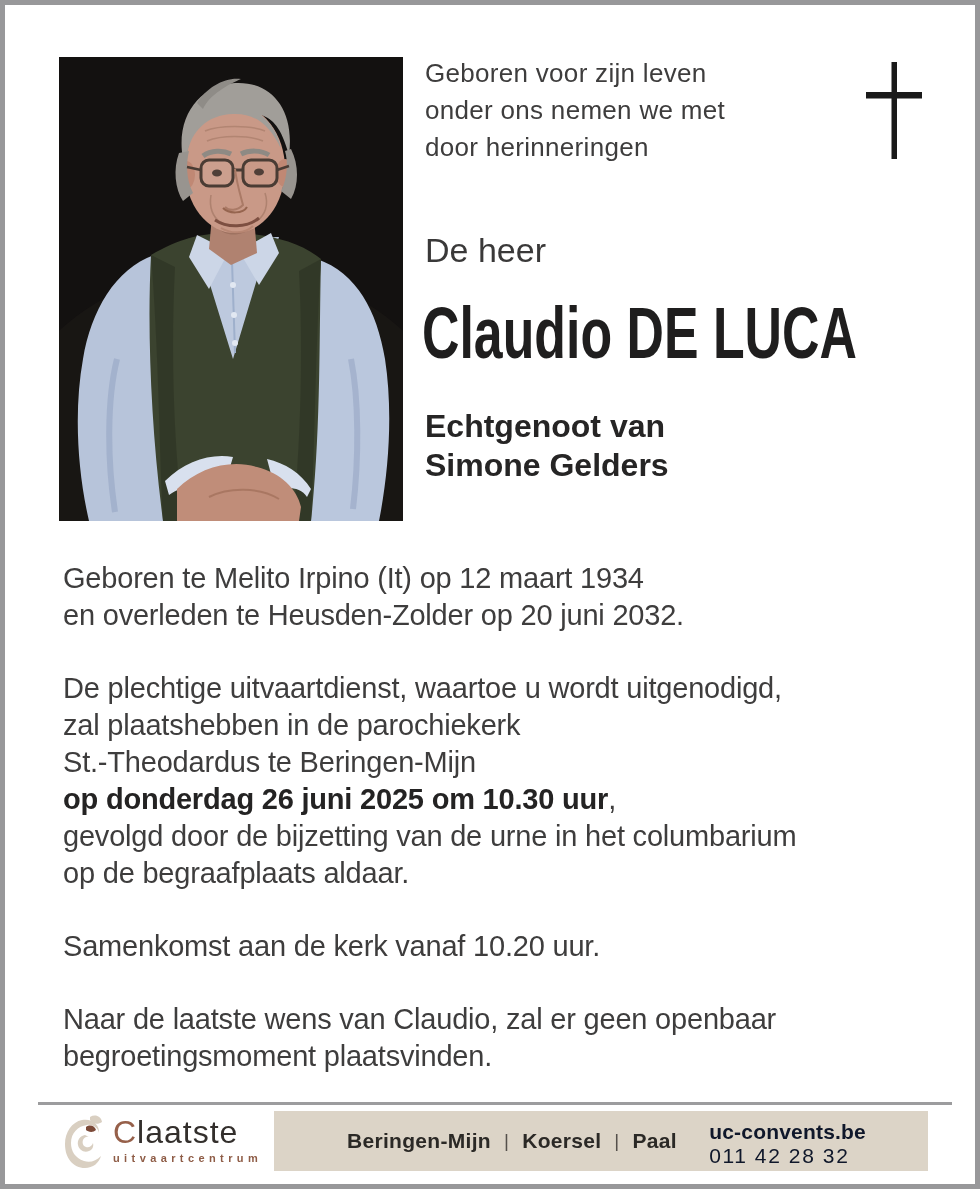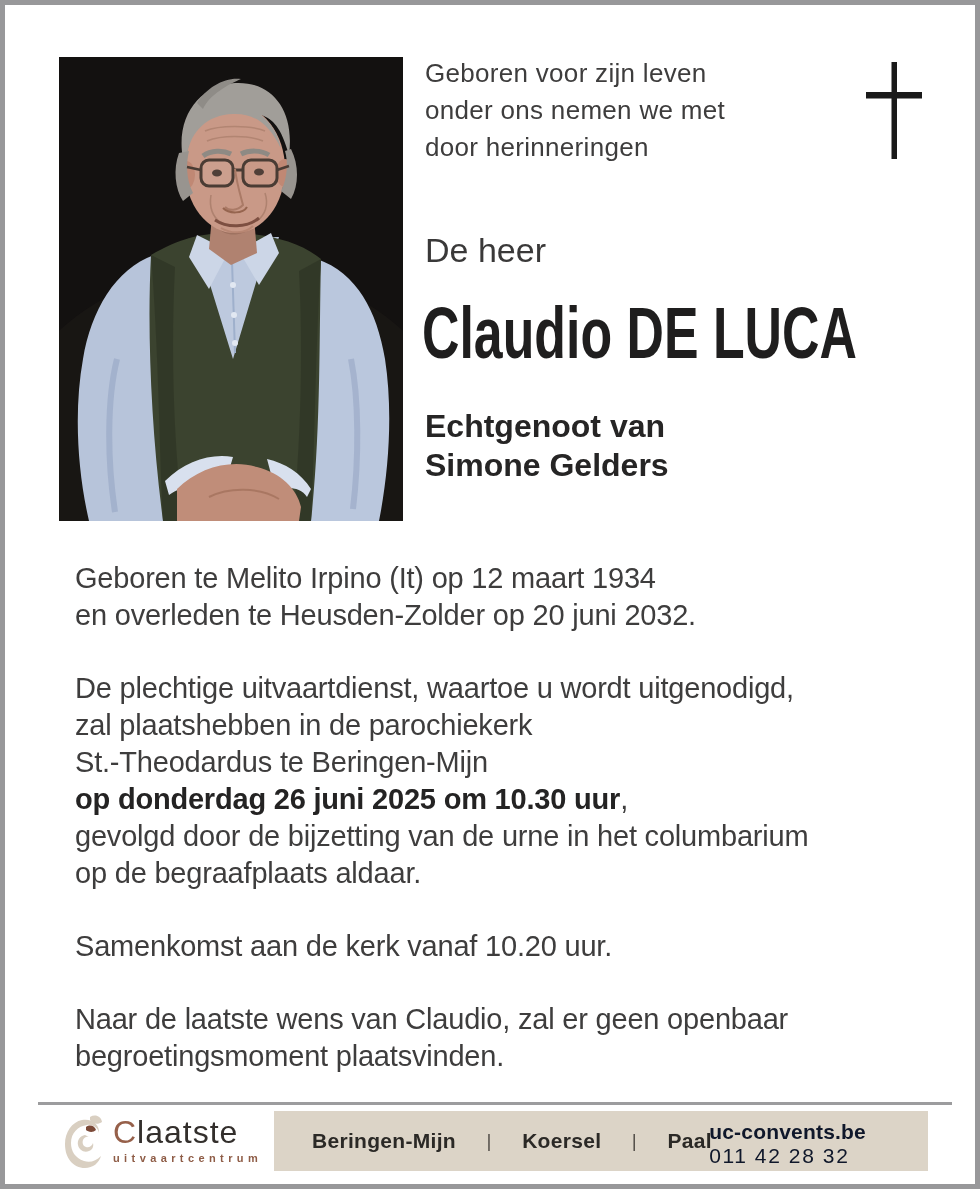--- a/index.html
+++ b/index.html
@@ -22,34 +22,34 @@
   .salutation{position:absolute;left:420px;top:225px;font-size:34px;line-height:41px;color:#3a3939;}
   .name{
     position:absolute;left:417px;top:292px;margin:0;
     font-size:72px;font-weight:700;line-height:1;letter-spacing:0;
     color:#1f1e1e;white-space:nowrap;
     transform:scaleX(.72);transform-origin:left top;
   }
   .relation{position:absolute;left:420px;top:402px;font-size:32px;font-weight:700;line-height:39px;color:#262525;}
   
   .body-text{position:absolute;left:58px;top:555px;width:900px;font-size:29px;line-height:37px;letter-spacing:-.2px;color:#3e3d3d;}
-  .body-text p{margin:0 0 36px 12px;}
+  .body-text p{margin:0 0 36px 0;}
   .body-text strong{font-weight:700;color:#242323;}
   
   .divider{position:absolute;left:33px;top:1097px;width:914px;height:3px;background:#9c9c9e;}
   .brand{position:absolute;left:58px;top:1108px;display:flex;align-items:flex-start;}
   .brand-mark{width:40px;height:56px;display:block;}
   .brand-text{margin-left:10px;padding-top:2px;}
   .brand-name{font-size:32px;font-weight:400;letter-spacing:1px;color:#332f2c;line-height:34px;}
   .brand-name .initial{color:#96604a;}
   .brand-sub{font-size:11px;font-weight:700;letter-spacing:4.4px;color:#8e5c46;margin-top:3px;}
   .band{position:absolute;left:269px;top:1106px;width:654px;height:60px;background:#dcd4c7;}
   .locations{
     position:absolute;left:38px;top:0;width:400px;height:60px;
-    display:flex;align-items:center;justify-content:space-between;
+    display:flex;align-items:center;justify-content:center;
     font-size:21px;font-weight:700;letter-spacing:.3px;color:#2b2926;white-space:nowrap;
   }
   .locations .sep{font-weight:400;color:#55504b;margin:0 13px;font-size:19px;}
   .contact{position:absolute;right:62px;top:9px;text-align:left;color:#0f172a;}
   .website{font-size:21px;font-weight:700;letter-spacing:.2px;line-height:23px;}
   .phone{font-size:21px;font-weight:400;letter-spacing:1.6px;line-height:23px;margin-top:1px;}
 </style>
 </head>
 <body>
 

